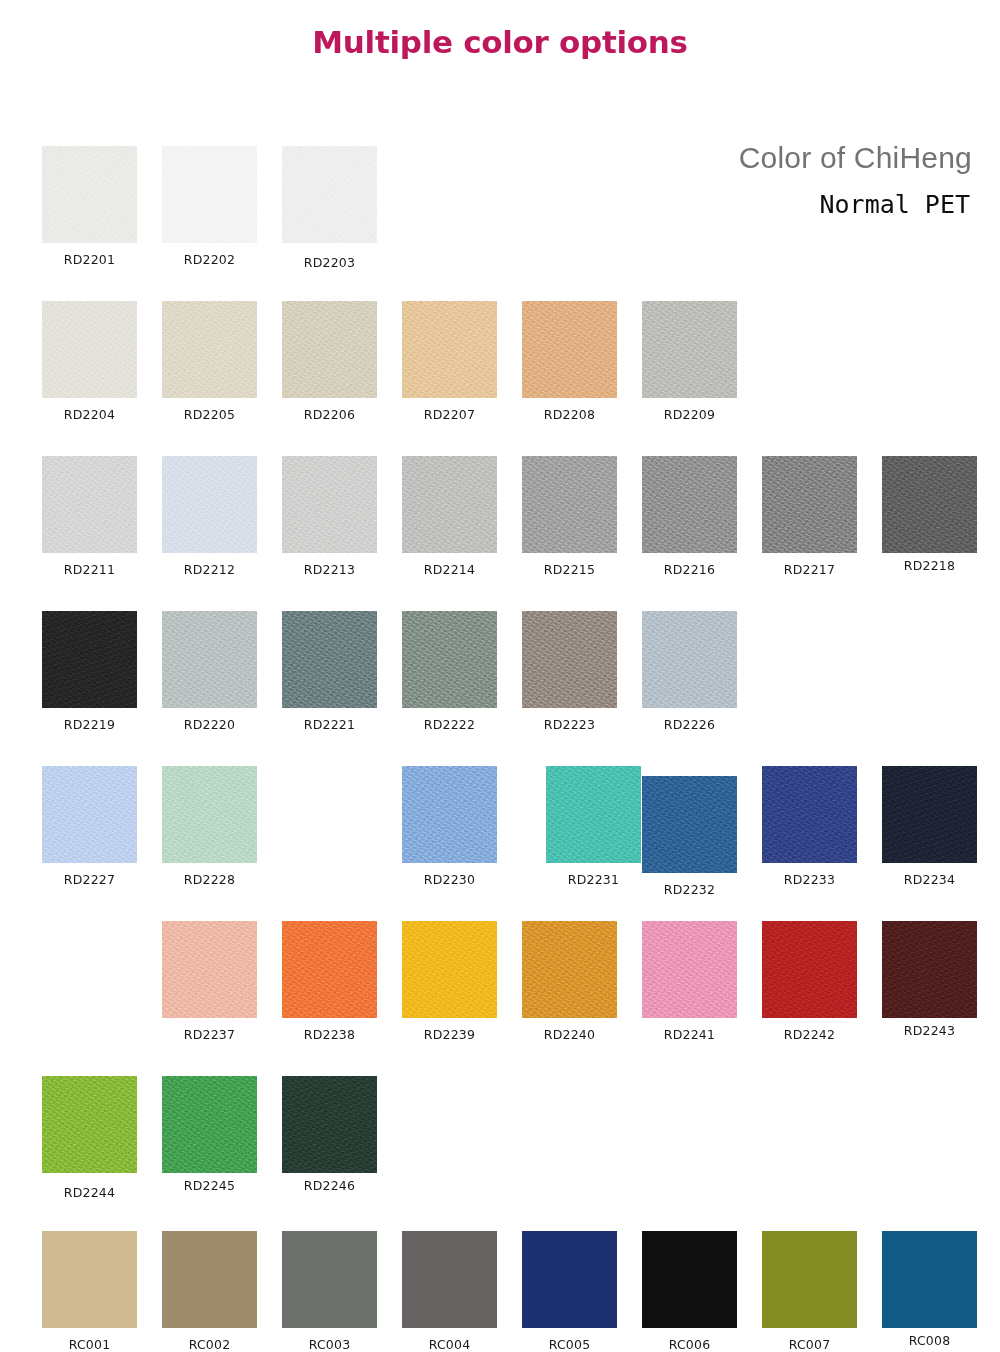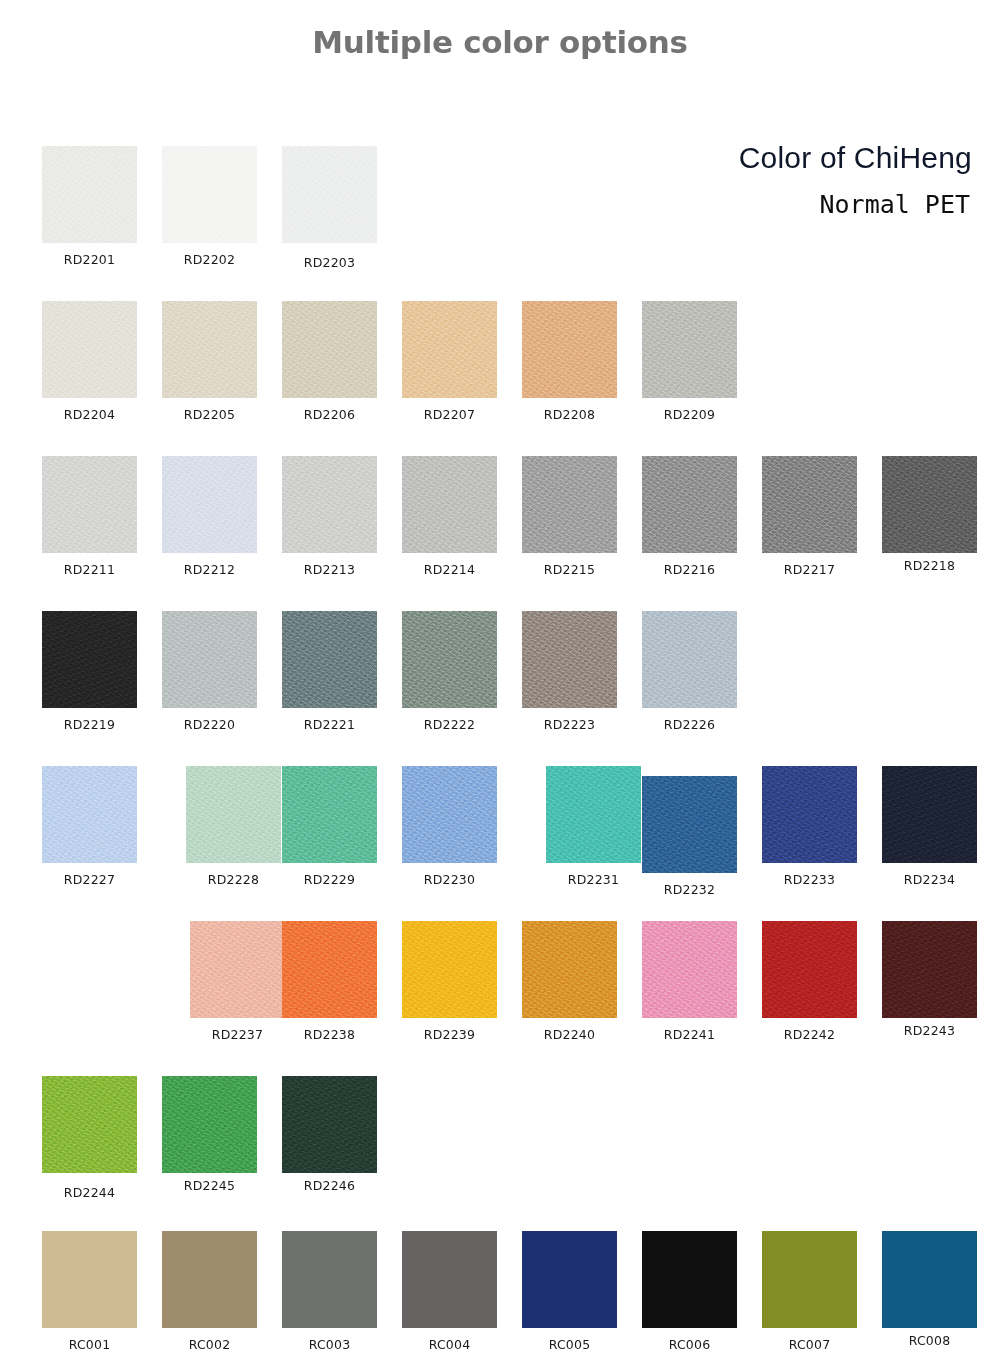--- a/index.html
+++ b/index.html
@@ -19,36 +19,36 @@
   #page-title {
     position: absolute;
     top: 22px;
     left: 0;
     width: 1000px;
     text-align: center;
     font-family: "DejaVu Sans", sans-serif;
     font-size: 31px;
     font-weight: bold;
     letter-spacing: -0.3px;
-    color: #737373;
+    color: #be185d;
     line-height: 40px;
   }
 
   #brand-block {
     position: absolute;
     top: 140px;
     right: 28px;
     width: 420px;
     text-align: right;
   }
   #brand-title {
     font-family: "Liberation Sans", sans-serif;
     font-size: 30px;
     font-weight: 400;
-    color: #0f172a;
+    color: #737373;
     line-height: 36px;
     letter-spacing: 0.2px;
   }
   #brand-subtitle {
     font-family: "DejaVu Sans Mono", monospace;
     font-size: 25px;
     font-weight: 400;
     color: #0d0d0d;
     line-height: 34px;
     margin-top: 12px;
@@ -228,27 +228,23 @@
       <div class="swatch-cell" style="left: 630px;">
         <div class="swatch-chip textured" title="#afbcc6" style="background: rgb(175, 188, 198); width: 95px; height: 97px;"></div>
         <div class="swatch-label">RD2226</div>
       </div>
     </div>
     <div class="swatch-row" style="top: 762px;">
       <div class="swatch-cell" style="left: 30px;">
         <div class="swatch-chip textured" title="#b9ceec" style="background: rgb(185, 206, 236); width: 95px; height: 97px;"></div>
         <div class="swatch-label">RD2227</div>
       </div>
-      <div class="swatch-cell" style="left: 150px; margin-left: 24px;">
+      <div class="swatch-cell" style="left: 150px;">
         <div class="swatch-chip textured" title="#b6d6c2" style="background: rgb(182, 214, 194); width: 95px; height: 97px;"></div>
         <div class="swatch-label">RD2228</div>
-      </div>
-      <div class="swatch-cell" style="left: 270px;">
-        <div class="swatch-chip textured" title="#59b894" style="background: rgb(89, 184, 148); width: 95px; height: 97px;"></div>
-        <div class="swatch-label">RD2229</div>
       </div>
       <div class="swatch-cell" style="left: 390px;">
         <div class="swatch-chip textured" title="#7fa6da" style="background: rgb(127, 166, 218); width: 95px; height: 97px;"></div>
         <div class="swatch-label">RD2230</div>
       </div>
       <div class="swatch-cell" style="left: 510px; margin-left: 24px;">
         <div class="swatch-chip textured" title="#45bcac" style="background: rgb(69, 188, 172); width: 95px; height: 97px;"></div>
         <div class="swatch-label">RD2231</div>
       </div>
       <div class="swatch-cell" style="left: 630px; margin-top: 10px;">
@@ -258,21 +254,21 @@
       <div class="swatch-cell" style="left: 750px;">
         <div class="swatch-chip textured" title="#2e3f80" style="background: rgb(46, 63, 128); width: 95px; height: 97px;"></div>
         <div class="swatch-label">RD2233</div>
       </div>
       <div class="swatch-cell" style="left: 870px;">
         <div class="swatch-chip textured" title="#1b2130" style="background: rgb(27, 33, 48); width: 95px; height: 97px;"></div>
         <div class="swatch-label">RD2234</div>
       </div>
     </div>
     <div class="swatch-row" style="top: 917px;">
-      <div class="swatch-cell" style="left: 150px; margin-left: 28px;">
+      <div class="swatch-cell" style="left: 150px;">
         <div class="swatch-chip textured" title="#eeb4a2" style="background: rgb(238, 180, 162); width: 95px; height: 97px;"></div>
         <div class="swatch-label">RD2237</div>
       </div>
       <div class="swatch-cell" style="left: 270px;">
         <div class="swatch-chip textured" title="#ef6e35" style="background: rgb(239, 110, 53); width: 95px; height: 97px;"></div>
         <div class="swatch-label">RD2238</div>
       </div>
       <div class="swatch-cell" style="left: 390px;">
         <div class="swatch-chip textured" title="#f0b41c" style="background: rgb(240, 180, 28); width: 95px; height: 97px;"></div>
         <div class="swatch-label">RD2239</div>

